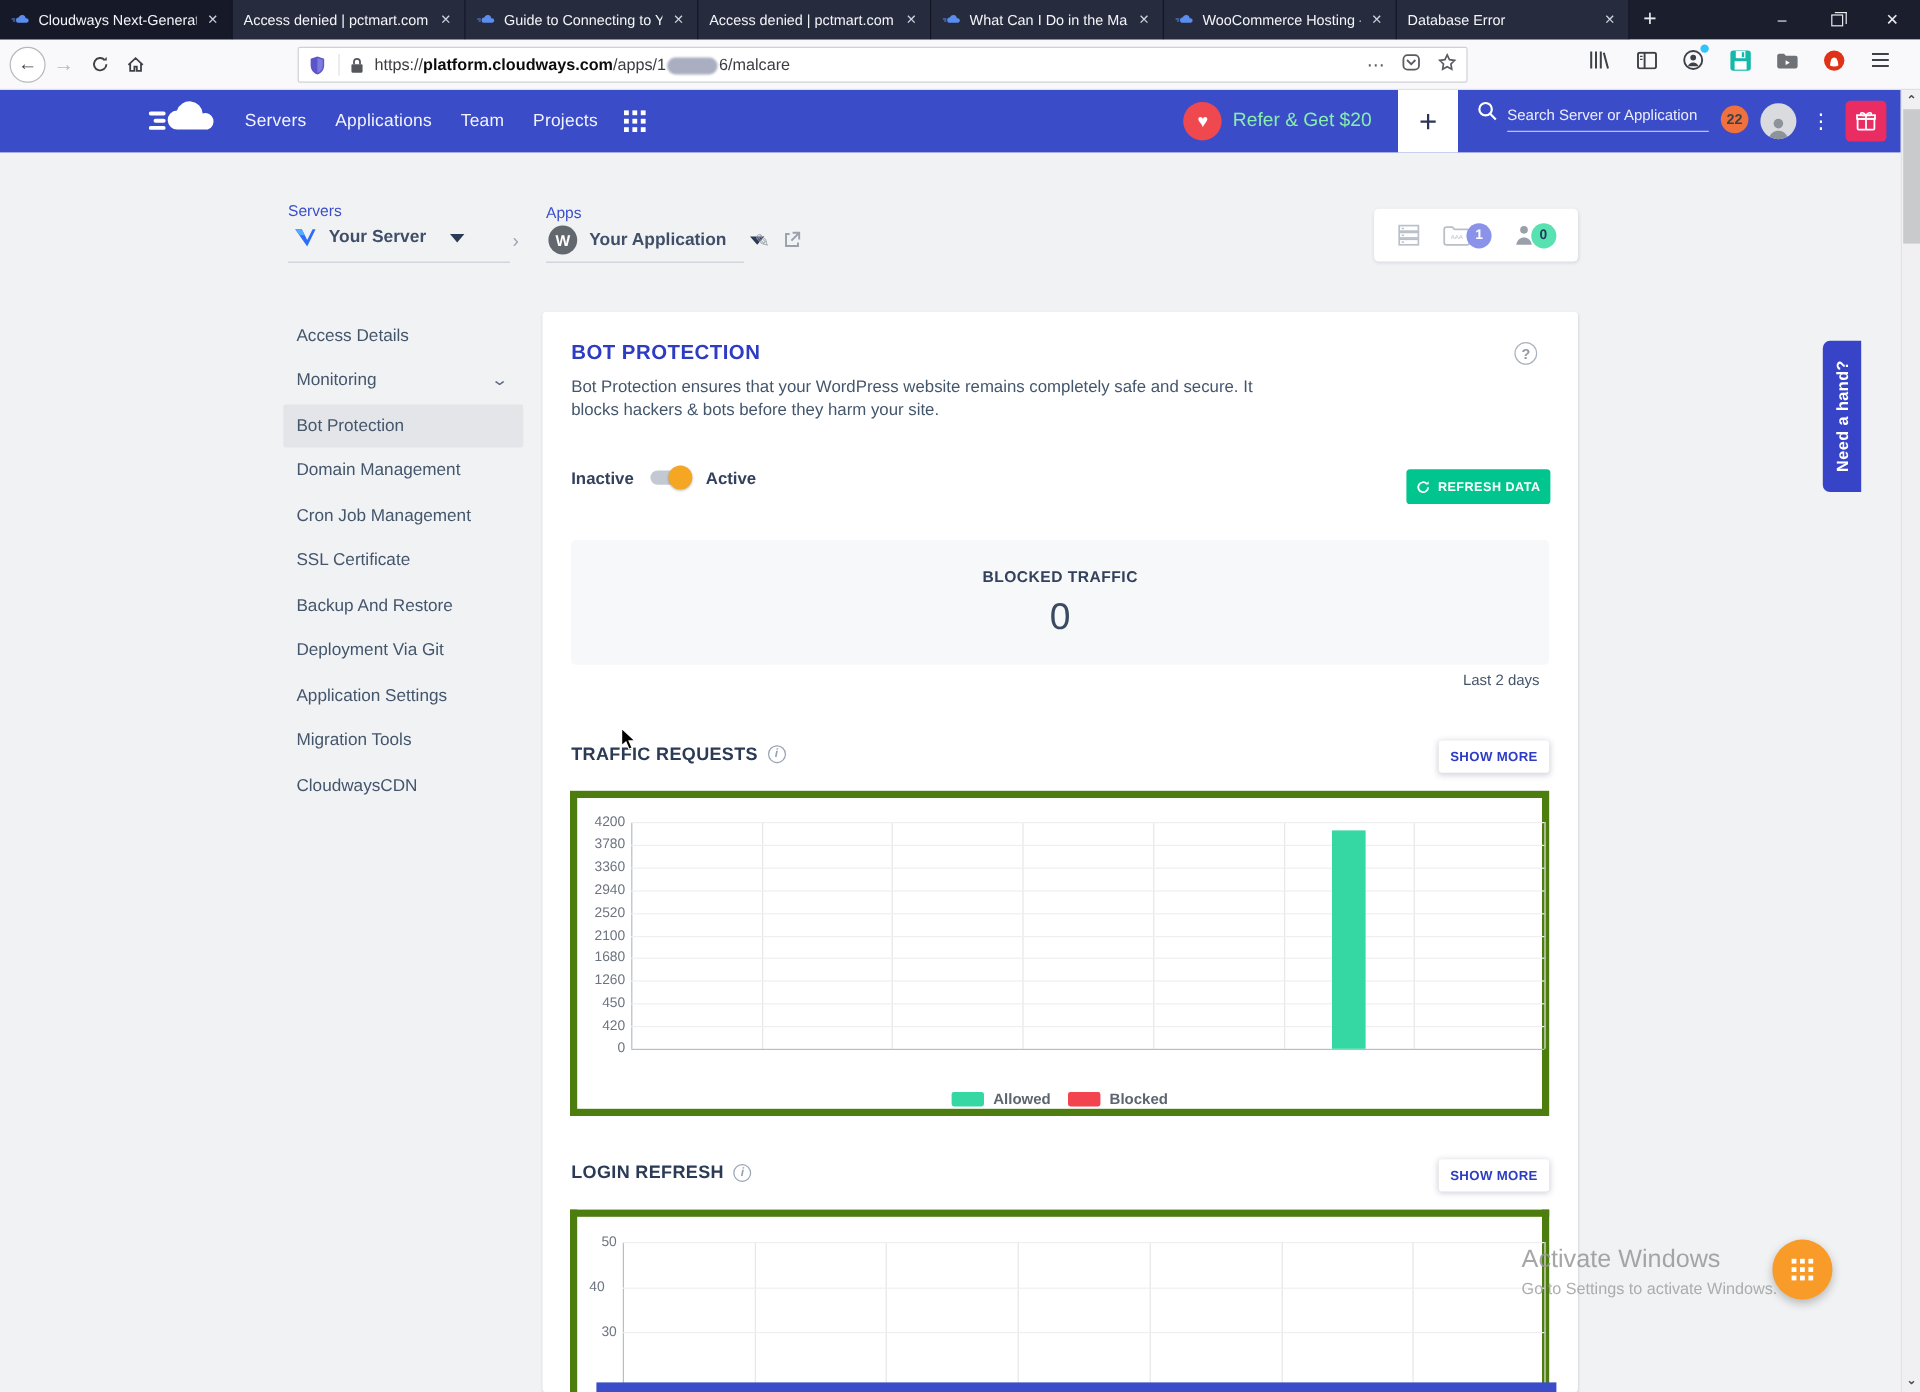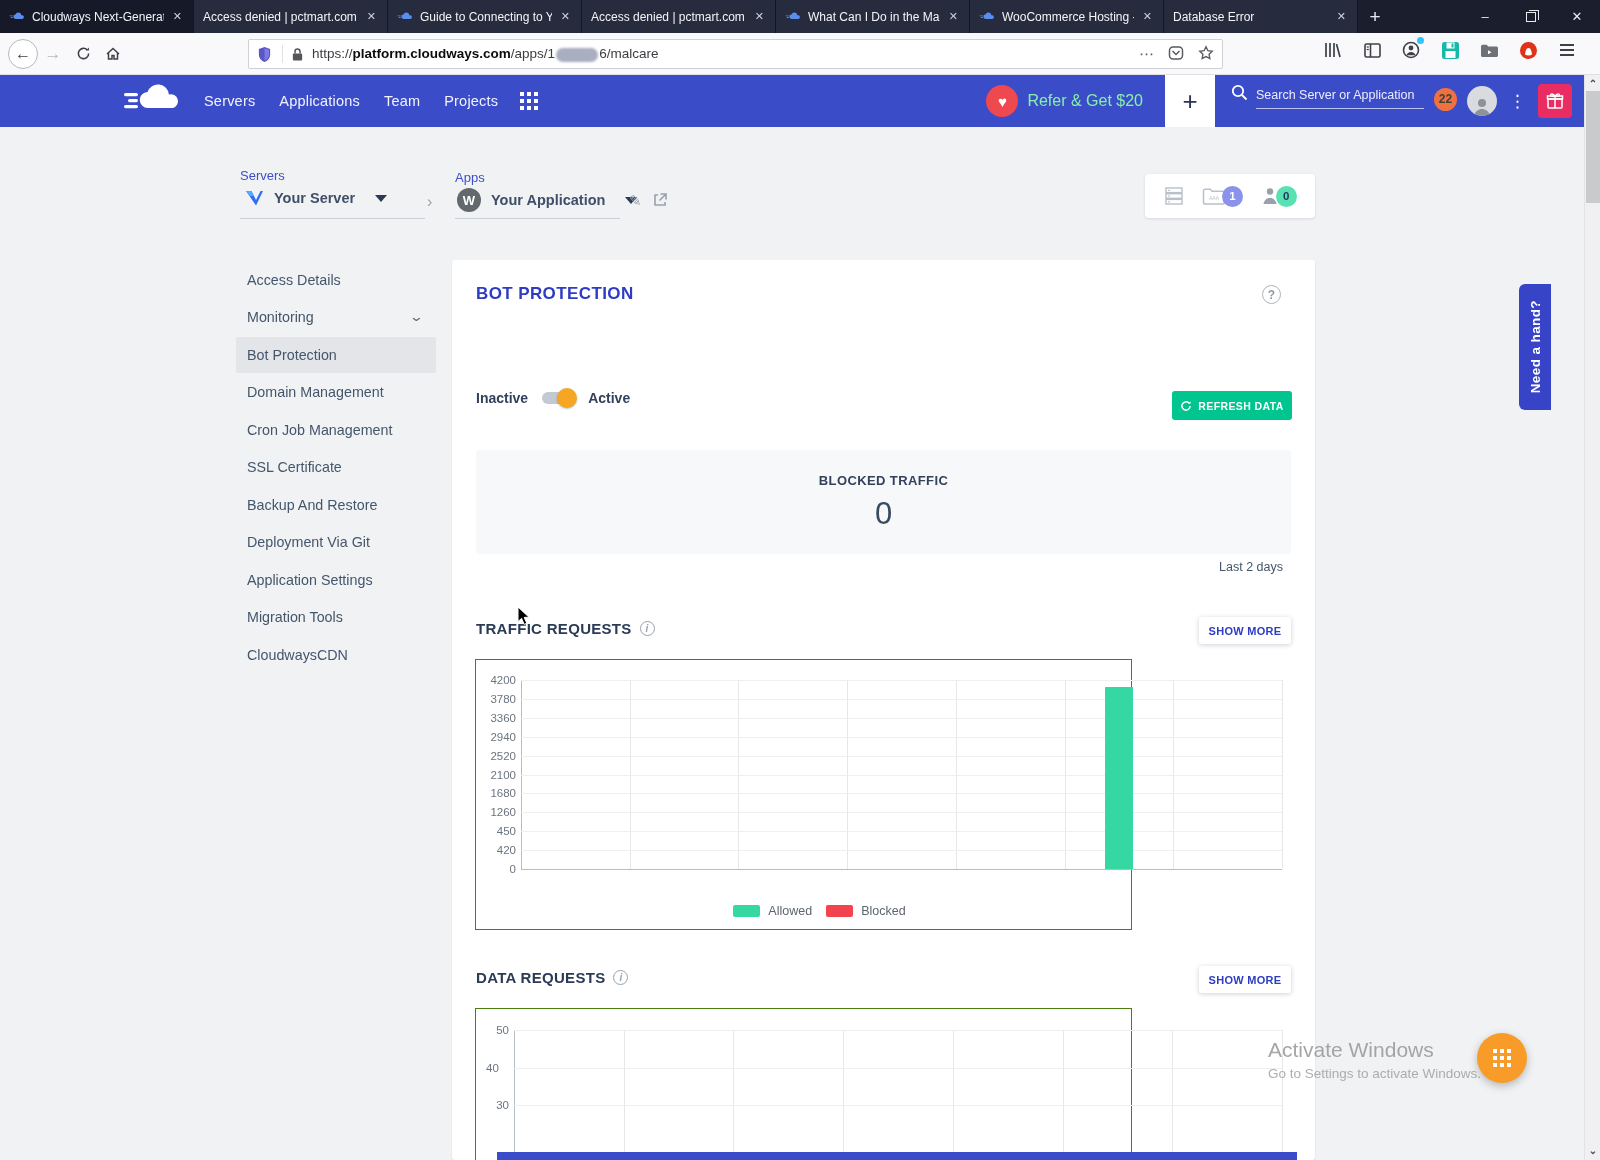--- a/index.html
+++ b/index.html
@@ -88,30 +88,30 @@
   .stats-panel { position:absolute; left:24px; top:190px; width:815px; height:104px; background:#f7f8f9; border-radius:4px; display:flex; }
   .stat { flex:1; display:flex; flex-direction:column; align-items:center; justify-content:center; gap:8px; }
   .stat-label { font-size:13px; font-weight:bold; color:#33415c; letter-spacing:.4px; }
   .stat-value { font-size:31px; font-weight:300; color:#3a4a63; }
   .period { position:absolute; right:32px; top:300px; font-size:12.5px; color:#44566c; }
   .section-title { position:absolute; left:24px; font-size:15px; font-weight:bold; color:#2b3a55; letter-spacing:.3px; display:flex; align-items:center; gap:8px; }
   .info-circle { width:15px; height:15px; border-radius:50%; border:1.5px solid #97a2b1; color:#97a2b1; font-size:10px; font-weight:bold; font-style:italic; display:flex; align-items:center; justify-content:center; }
   .show-more { position:absolute; left:747px; width:92px; height:27px; background:#fff; border-radius:3px; box-shadow:0 1px 5px rgba(30,40,80,.22); color:#2d3cc3; font-size:11px; font-weight:bold; letter-spacing:.3px; display:flex; align-items:center; justify-content:center; cursor:pointer; }
 
   
-  .chart-box { position:absolute; left:23px; width:657px; border:1px solid #4d7c0f; background:#fff; }
+  .chart-box { position:absolute; left:23px; width:816px; border:6px solid #4d7c0f; background:#fff; }
   .plot { position:absolute; }
   .vgrid { position:absolute; top:0; bottom:0; width:1px; background:#e7e7e9; }
   .vgrid.axis { background:#b7bdc5; }
   .hgrid { position:absolute; left:0; right:0; height:1px; background:#efefef; }
   .hgrid.axis { background:#b7bdc5; }
   .yticks .ytick { position:absolute; right:0; width:100%; text-align:right; font-size:11.5px; color:#6b7480; }
   .xticks .xtick { position:absolute; top:0; text-align:center; font-size:12px; color:#6b7480; }
   .bar { position:absolute; bottom:0; width:28px; }
-  .legend { position:absolute; left:16px; width:100%; display:flex; justify-content:center; gap:14px; }
+  .legend { position:absolute; left:0; width:100%; display:flex; justify-content:center; gap:14px;font-weight:bold; }
   .legend-item { display:flex; align-items:center; gap:8px; font-size:12.5px; color:#5d6570; }
   .legend-swatch { width:27px; height:12px; border-radius:2px; }
 
   
   .need-hand { position:absolute; left:1519px; top:284px; width:32px; height:126px; background:#3844c8; border-radius:6px 0 0 6px; display:flex; align-items:center; justify-content:center; cursor:pointer; z-index:30; }
   .need-hand span { writing-mode:vertical-rl; transform:rotate(180deg); color:#fff; font-size:13.5px; font-weight:bold; letter-spacing:.4px; }
   .watermark { position:absolute; left:1268px; top:1038px; z-index:40; pointer-events:none; }
   .wm1 { font-size:21px; font-weight:300; color:rgba(150,150,150,.85); }
   .wm2 { font-size:13.5px; color:rgba(160,160,160,.85); margin-top:4px; }
   .fab { position:absolute; left:1477px; top:1033px; width:50px; height:50px; border-radius:50%; background:#f89b29; box-shadow:0 3px 8px rgba(0,0,0,.25); display:flex; align-items:center; justify-content:center; z-index:45; cursor:pointer; }
@@ -445,20 +445,21 @@
       </div>
       <div class="side-item">
         <span class="lbl">CloudwaysCDN</span>
       </div>
     </div>
 </div>
 
 <div class="card">
   <div class="card-title">BOT PROTECTION</div>
   <div class="help-circle">?</div>
+  <div class="card-desc">Bot Protection ensures that your WordPress website remains completely safe and secure. It blocks hackers &amp; bots before they harm your site.</div>
 
   <div class="toggle-row">
     <span class="tg-label">Inactive</span>
     <span class="toggle">
         <span class="knob"></span>
       </span>
     <span class="tg-label">Active</span>
   </div>
 
   <div class="refresh-btn">
@@ -525,21 +526,21 @@
           <span>Allowed</span>
         </div>
         <div class="legend-item">
           <span class="legend-swatch" style="background: rgb(242, 67, 79);"></span>
           <span>Blocked</span>
         </div>
       </div>
   </div>
 
   <div class="section-title" style="top:709px;">
-    <span>DATA REQUESTS</span>
+    <span>LOGIN REFRESH</span>
     <span class="info-circle">i</span>
   </div>
   <div class="show-more" style="top:706px;">SHOW MORE</div>
 
   <div class="chart-box" id="chart2" style="top:748px; height:320px; border-bottom:none;">
     <div class="yticks" style="position:absolute; left:0; top:21px; width:33px; height:300px;">
         <div class="ytick" style="top: -6px;">50</div>
         <div class="ytick" style="top: 31.5px; text-align: center;">40</div>
         <div class="ytick" style="top: 69px;">30</div>
       </div>

